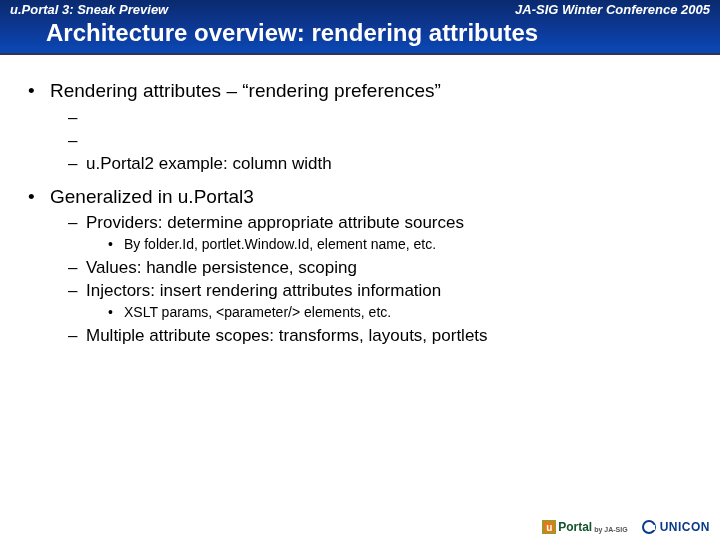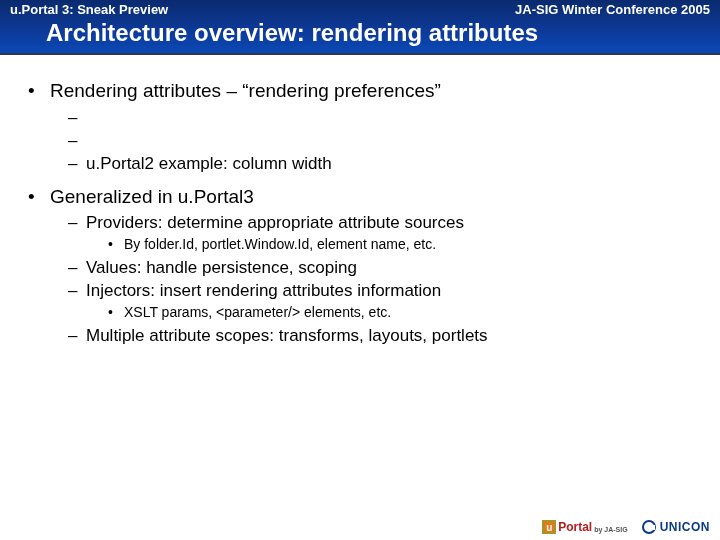--- a/index.html
+++ b/index.html
@@ -1,36 +1,36 @@
 <!DOCTYPE html>
 <html><head>
 <meta charset="utf-8">
 <style>
   * { margin: 0; padding: 0; box-sizing: border-box; }
   html, body { width: 720px; height: 540px; font-family: Arial, Helvetica, sans-serif; background: #fff; overflow: hidden; }
   .slide { width: 720px; height: 540px; position: relative; display: flex; flex-direction: column; }
   .header { background: linear-gradient(to bottom, #0a2a6e 0%, #0d3a9a 60%, #0a49b5 100%); border-bottom: 2px solid #335; padding: 2px 10px 4px 10px; }
-  .header-top { display: flex; justify-content: space-between; color: #fff; font-size: 13px; font-weight: bold; }
+  .header-top { display: flex; justify-content: space-between; color: #fff; font-size: 13px; font-weight: bold; font-style: italic; }
   .header-title { color: #fff; font-size: 24px; font-weight: bold; padding: 2px 36px 2px 36px; }
   .body { flex: 1; padding: 24px 28px 10px 28px; color: #000; font-size: 19px; line-height: 1.25; }
   ul.lvl1 { list-style: none; }
   ul.lvl1 > li { margin-bottom: 10px; }
   ul.lvl1 > li > .row { display: flex; }
   ul.lvl1 > li > .row .bullet { width: 22px; flex: 0 0 22px; }
   ul.lvl2 { list-style: none; margin-left: 40px; margin-top: 4px; font-size: 17px; }
   ul.lvl2 > li { margin-bottom: 2px; }
   ul.lvl2 > li > .row { display: flex; }
   ul.lvl2 > li > .row .dash { width: 18px; flex: 0 0 18px; }
   ul.lvl3 { list-style: none; margin-left: 40px; margin-top: 2px; margin-bottom: 4px; font-size: 14px; }
   ul.lvl3 > li .row { display: flex; }
   ul.lvl3 > li .row .dot { width: 16px; flex: 0 0 16px; }
   .footer { position: absolute; bottom: 6px; right: 10px; display: flex; align-items: center; gap: 14px; }
   .logo-uportal { display: flex; align-items: center; font-weight: bold; font-size: 12px; }
   .logo-uportal .sq { width: 14px; height: 14px; background: #e07b1a; border: 1px solid #7a3; margin-right: 2px; display:flex; align-items:center; justify-content:center; color:#fff; font-size:10px;}
-  .logo-uportal .brand { color:#b91c1c; }
+  .logo-uportal .brand { color:#14532d; }
   .logo-uportal .sub { font-size: 7px; color:#555; margin-left:2px; align-self:flex-end; padding-bottom:1px;}
   .logo-unicon { display: flex; align-items: center; font-weight: bold; font-size: 12px; color: #0a3a8a; letter-spacing: 0.5px;}
   .logo-unicon .ring { width: 14px; height: 14px; border: 2px solid #0a3a8a; border-radius: 50%; margin-right: 4px; position:relative;}
   .logo-unicon .ring::after{content:""; position:absolute; right:-1px; top:3px; width:5px; height:5px; background:#fff;}
 </style>
 </head>
 <body>
 
 <div class="slide">
   <div class="header">

